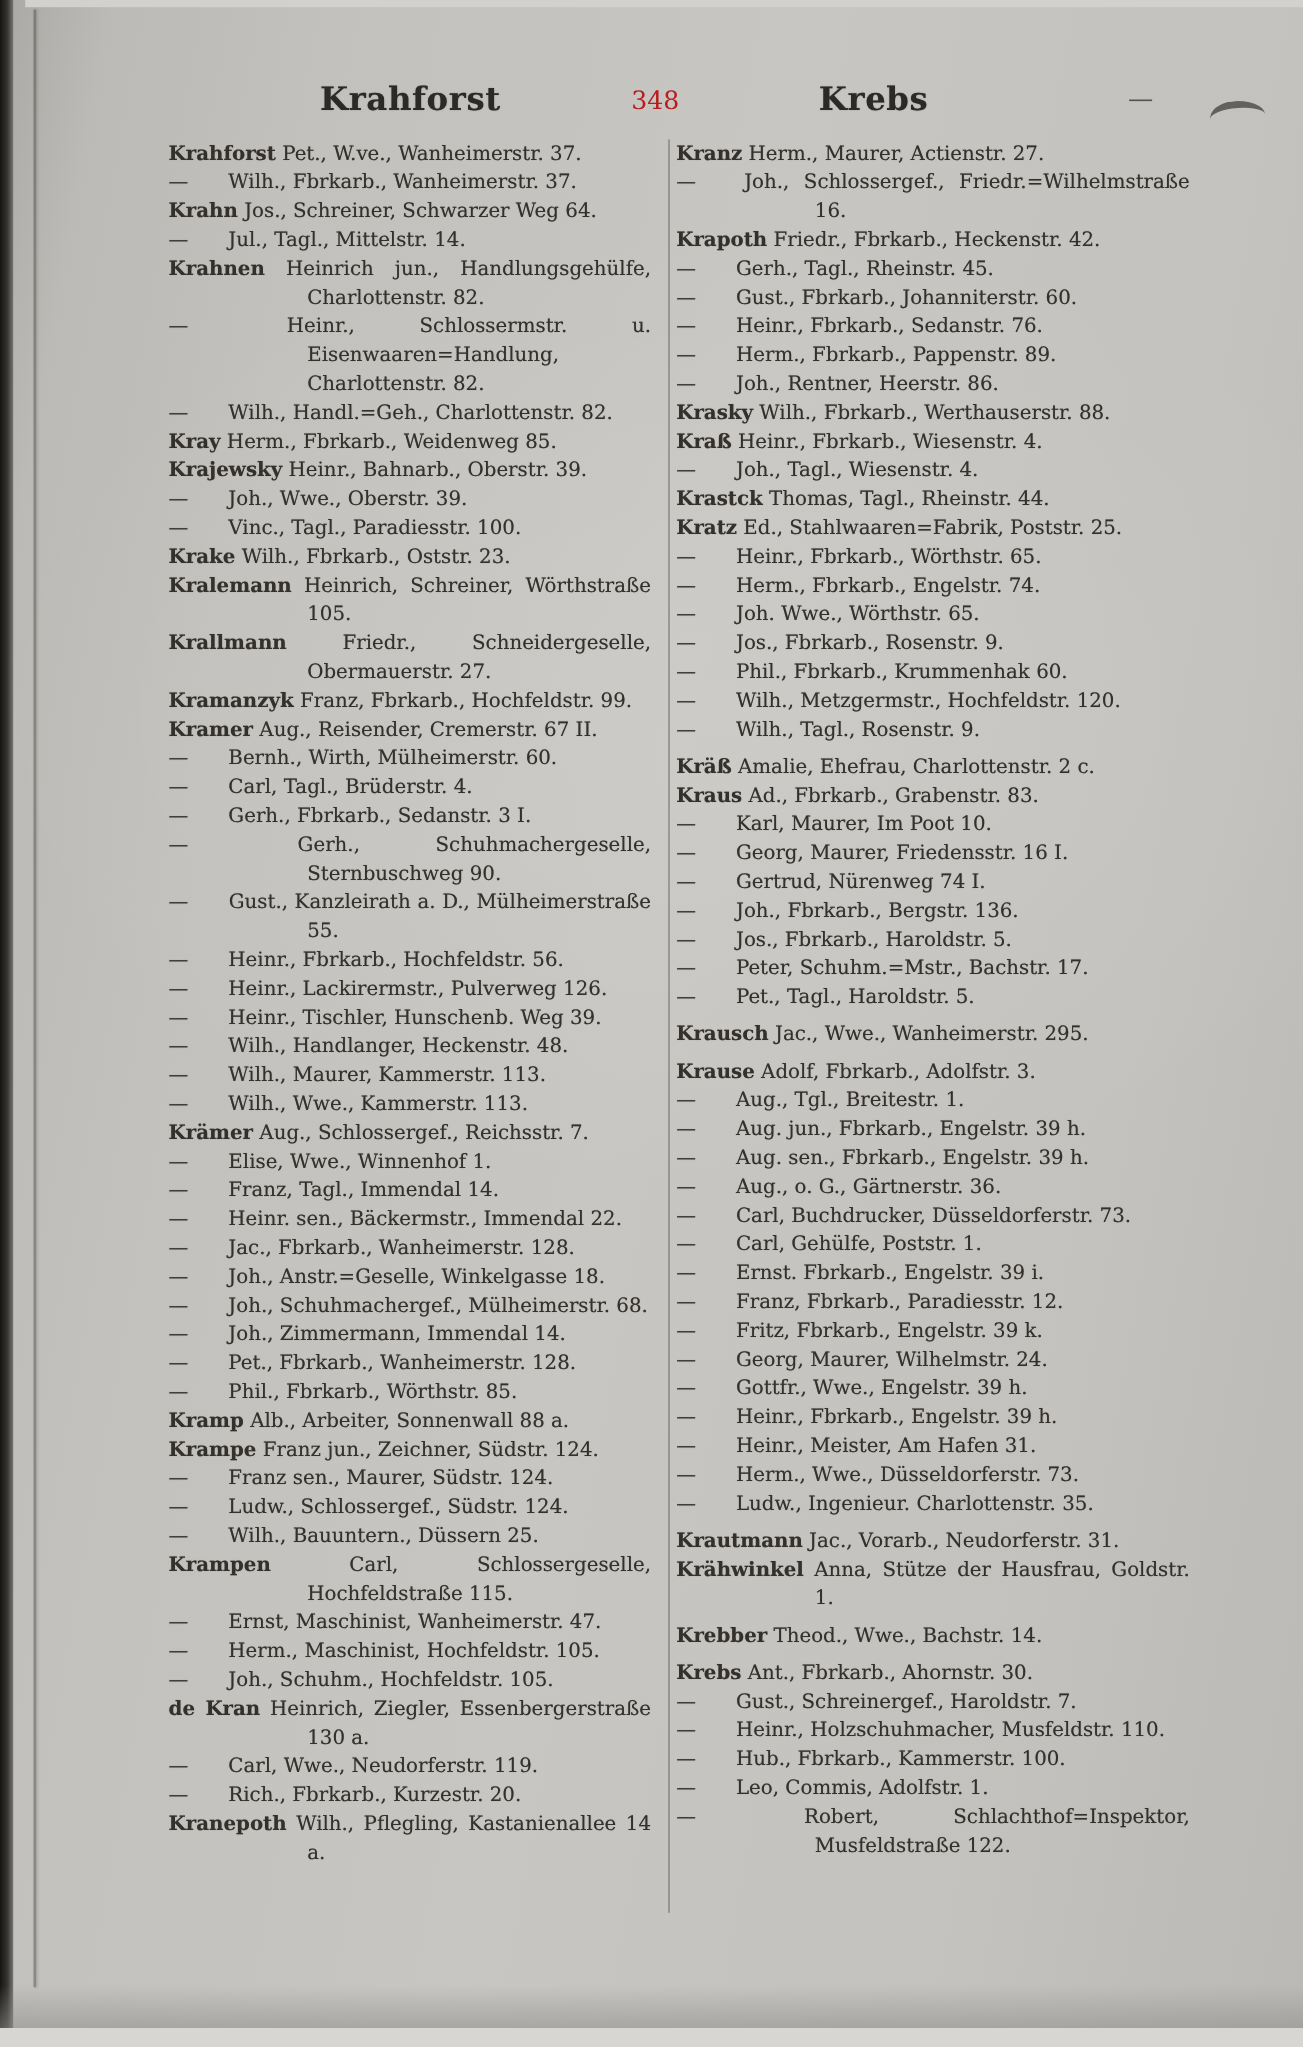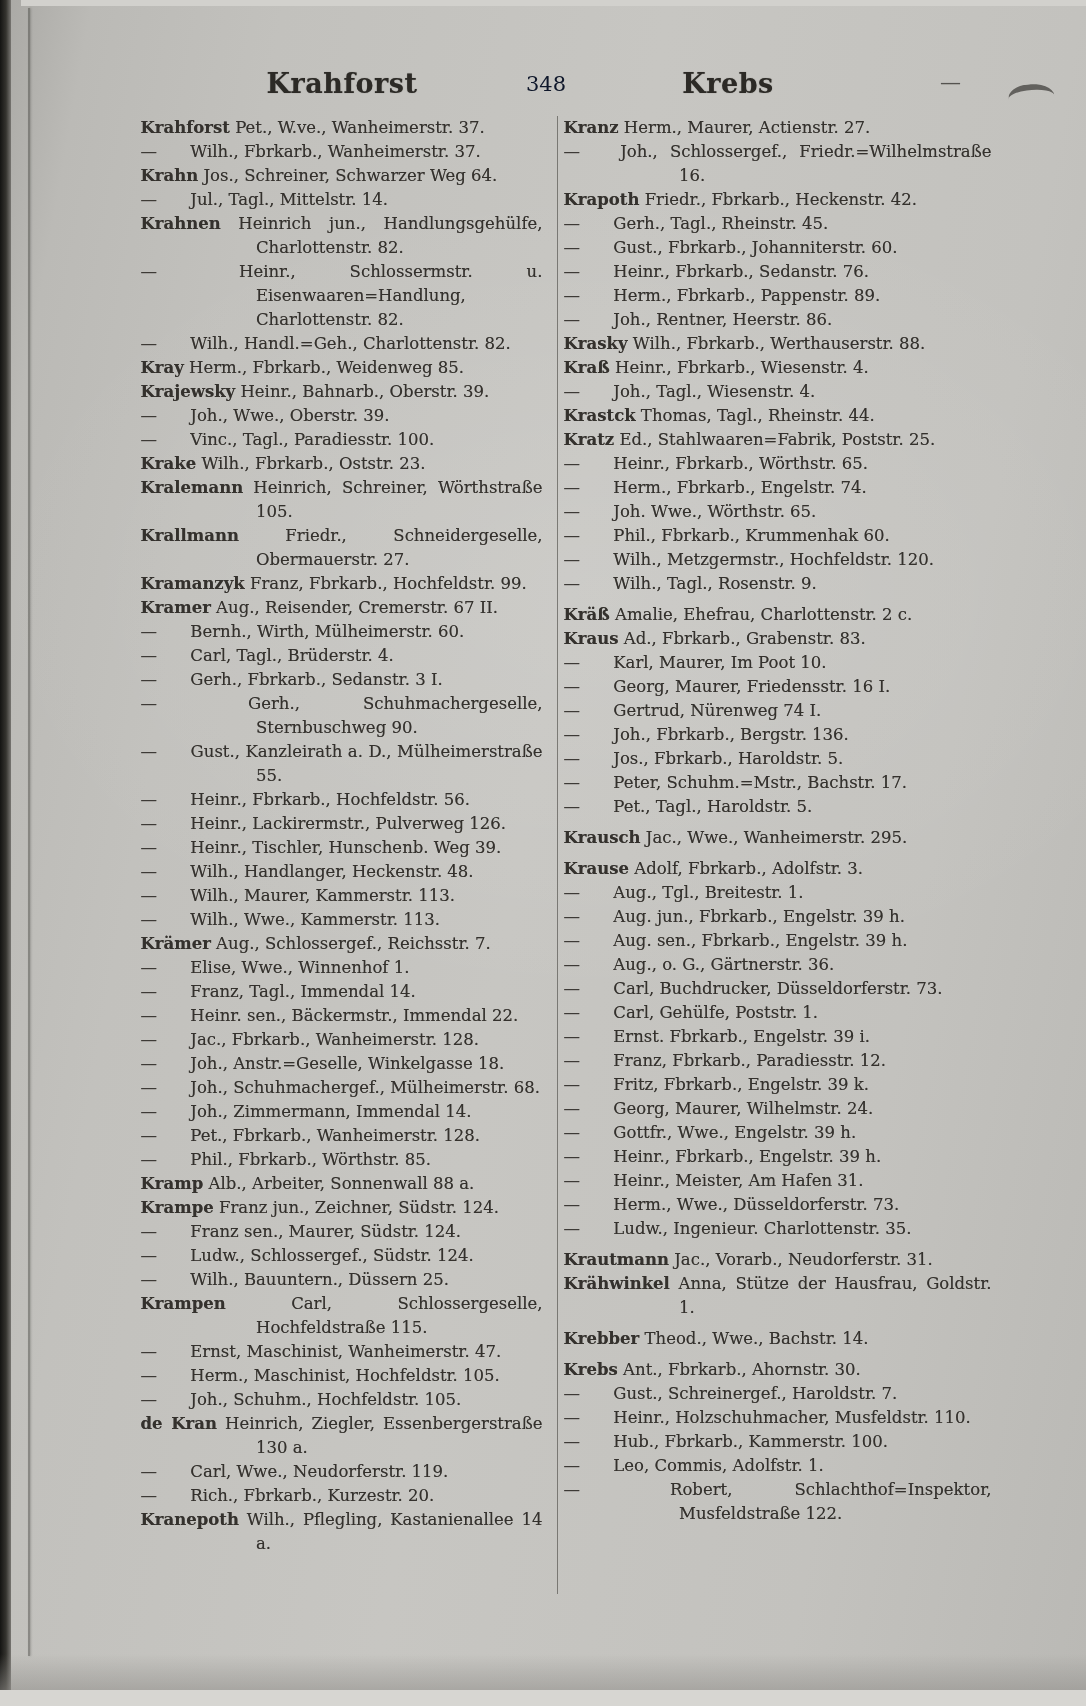--- a/index.html
+++ b/index.html
@@ -36,21 +36,21 @@
   
   .hdr-left,.hdr-right{
     position:absolute;top:68px;font-weight:bold;font-size:27px;color:#2c2a26;
     letter-spacing:.5px;text-align:center;
     text-shadow:0 0 1px rgba(44,42,38,.45);
   }
   .hdr-left{left:262px;width:160px;}
   .hdr-right{left:668px;width:120px;}
   .hdr-num{
     position:absolute;top:72px;left:502px;width:88px;text-align:center;
-    font-size:21px;color:#0f172a;
+    font-size:21px;color:#b91c1c;
   }
   .hdr-dash{position:absolute;top:70px;left:940px;font-size:21px;color:#55534f;}
   .ink-mark{
     position:absolute;left:1008px;top:84px;width:46px;height:13px;
     border-top:6px solid #4b4946;border-radius:50% 70% 40% 60%/80% 90% 30% 40%;
     transform:rotate(-7deg);opacity:.8;
   }
 
   
   .columns{
@@ -150,20 +150,21 @@
       <p class="entry dash"><span class="head">—</span> Herm., Fbrkarb., Pappenstr. 89.</p>
       <p class="entry dash"><span class="head">—</span> Joh., Rentner, Heerstr. 86.</p>
       <p class="entry"><span class="head">Krasky</span> Wilh., Fbrkarb., Werthauserstr. 88.</p>
       <p class="entry"><span class="head">Kraß</span> Heinr., Fbrkarb., Wiesenstr. 4.</p>
       <p class="entry dash"><span class="head">—</span> Joh., Tagl., Wiesenstr. 4.</p>
       <p class="entry"><span class="head">Krastck</span> Thomas, Tagl., Rheinstr. 44.</p>
       <p class="entry"><span class="head">Kratz</span> Ed., Stahlwaaren=Fabrik, Poststr. 25.</p>
       <p class="entry dash"><span class="head">—</span> Heinr., Fbrkarb., Wörthstr. 65.</p>
       <p class="entry dash"><span class="head">—</span> Herm., Fbrkarb., Engelstr. 74.</p>
       <p class="entry dash"><span class="head">—</span> Joh. Wwe., Wörthstr. 65.</p>
+      <p class="entry dash"><span class="head">—</span> Jos., Fbrkarb., Rosenstr. 9.</p>
       <p class="entry dash"><span class="head">—</span> Phil., Fbrkarb., Krummenhak 60.</p>
       <p class="entry dash"><span class="head">—</span> Wilh., Metzgermstr., Hochfeldstr. 120.</p>
       <p class="entry dash"><span class="head">—</span> Wilh., Tagl., Rosenstr. 9.</p>
       <p class="entry gap"><span class="head">Kräß</span> Amalie, Ehefrau, Charlottenstr. 2 c.</p>
       <p class="entry"><span class="head">Kraus</span> Ad., Fbrkarb., Grabenstr. 83.</p>
       <p class="entry dash"><span class="head">—</span> Karl, Maurer, Im Poot 10.</p>
       <p class="entry dash"><span class="head">—</span> Georg, Maurer, Friedensstr. 16 I.</p>
       <p class="entry dash"><span class="head">—</span> Gertrud, Nürenweg 74 I.</p>
       <p class="entry dash"><span class="head">—</span> Joh., Fbrkarb., Bergstr. 136.</p>
       <p class="entry dash"><span class="head">—</span> Jos., Fbrkarb., Haroldstr. 5.</p>

